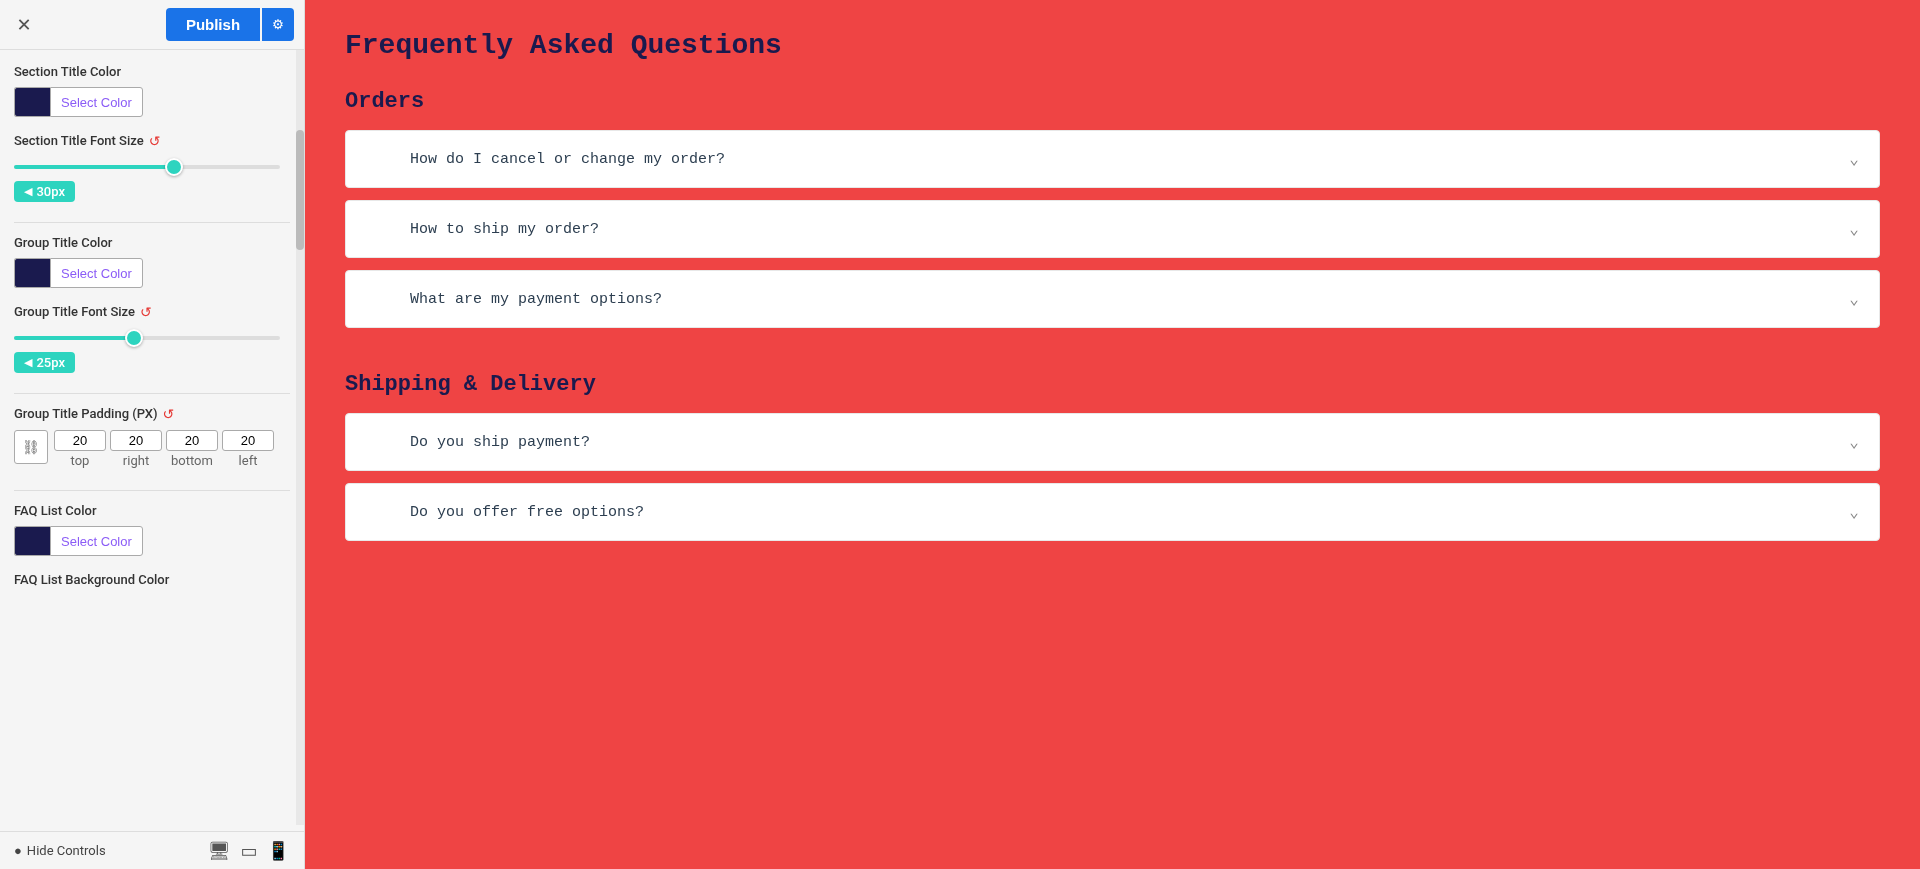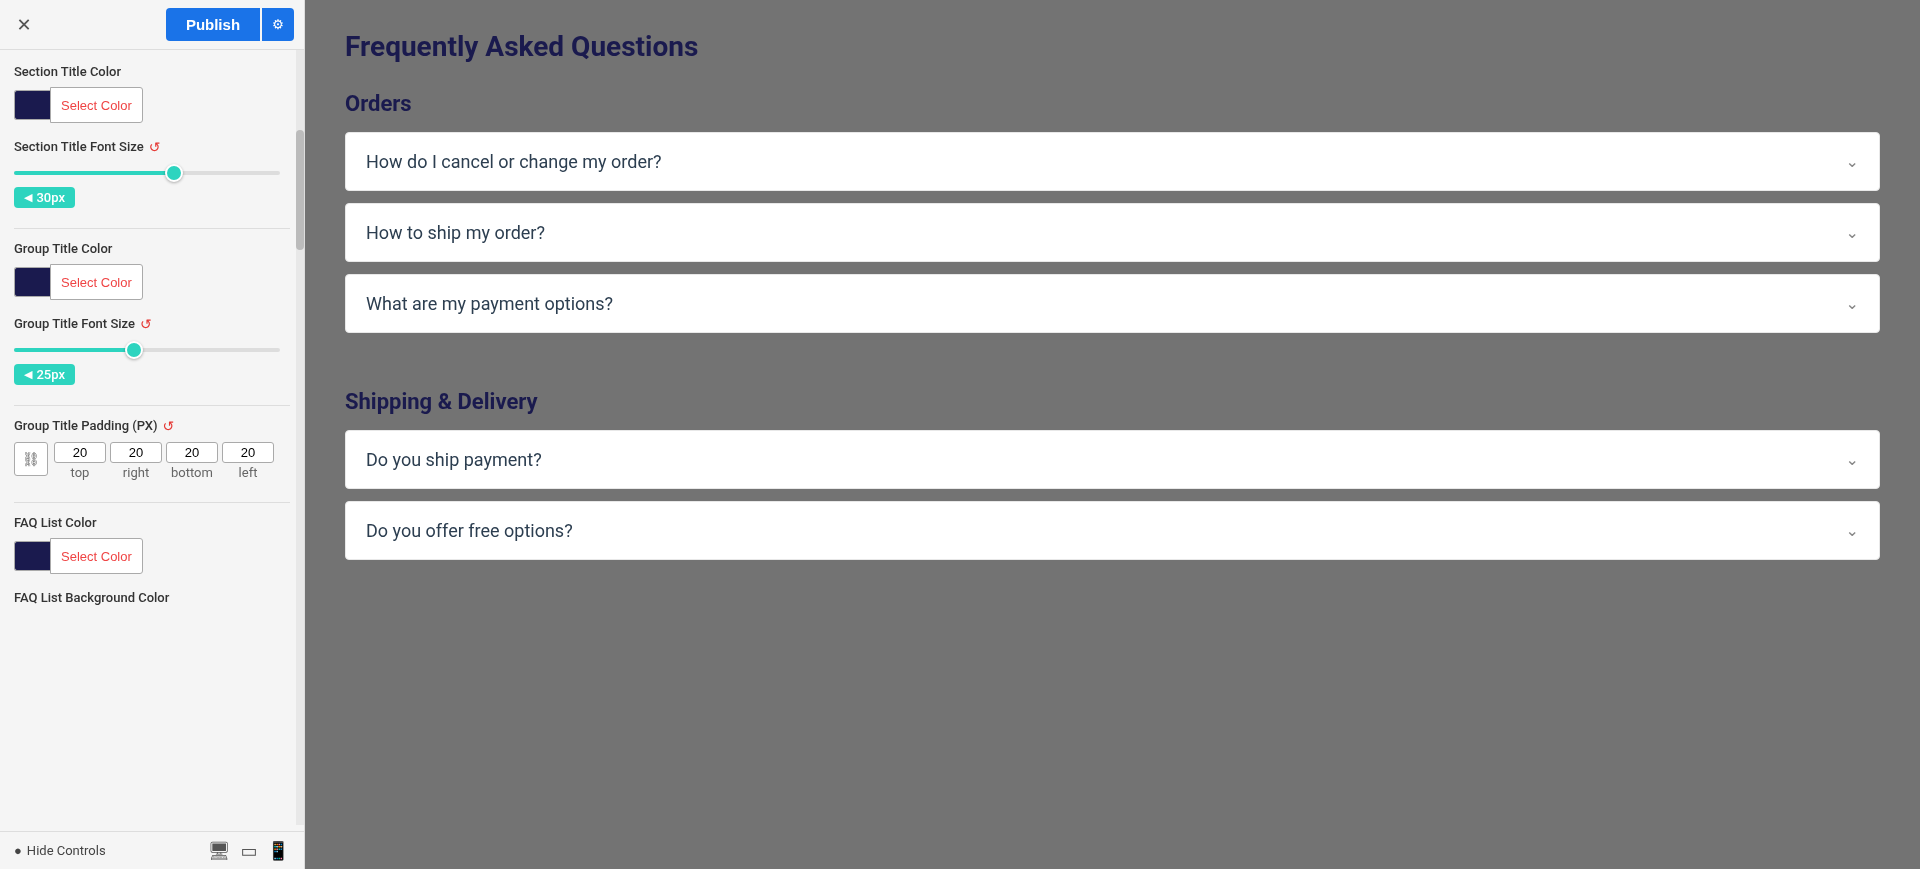--- a/index.html
+++ b/index.html
@@ -105,22 +105,22 @@
       cursor: pointer;
     }
 
     .select-color-btn {
       background: white;
       border: 1px solid #aaa;
       border-radius: 0 3px 3px 0;
       padding: 4px 10px;
       font-size: 13px;
       cursor: pointer;
-      height: 36px;
-      color: #ef4444;
+      height: 30px;
+      color: #8b5cf6;
     }
 
     .slider-container {
       margin-bottom: 8px;
       padding-right: 10px;
     }
 
     .slider-track {
       position: relative;
       height: 4px;
@@ -270,55 +270,57 @@
       height: 120px;
       background: #bbb;
       border-radius: 4px;
       position: absolute;
       top: 80px;
     }
 
     
     .right-panel {
       flex: 1;
-      background: #737373;
+      background: #ef4444;
       overflow-y: auto;
       padding: 30px 40px;
+      font-family: Liberation Mono, monospace;
     }
 
     .faq-page-title {
       font-size: 28px;
       font-weight: 700;
       color: #1a1a4e;
       margin-bottom: 28px;
     }
 
     .faq-group-title {
       font-size: 22px;
       font-weight: 700;
       color: #1a1a4e;
       margin-bottom: 16px;
-      margin-top: 20px;
+      margin-top: 8px;
     }
 
     .faq-item {
       background: white;
       border: 1px solid #e8e8e8;
       border-radius: 4px;
       margin-bottom: 12px;
       padding: 18px 20px;
       display: flex;
       align-items: center;
       justify-content: space-between;
       cursor: pointer;
     }
 
     .faq-question {
-      font-size: 18px;
+      font-size: 15px;
       color: #2c3e50;
+      margin-left: 44px;
     }
 
     .chevron-down {
       color: #888;
       font-size: 16px;
       flex-shrink: 0;
     }
 
     .faq-section {
       margin-bottom: 20px;

